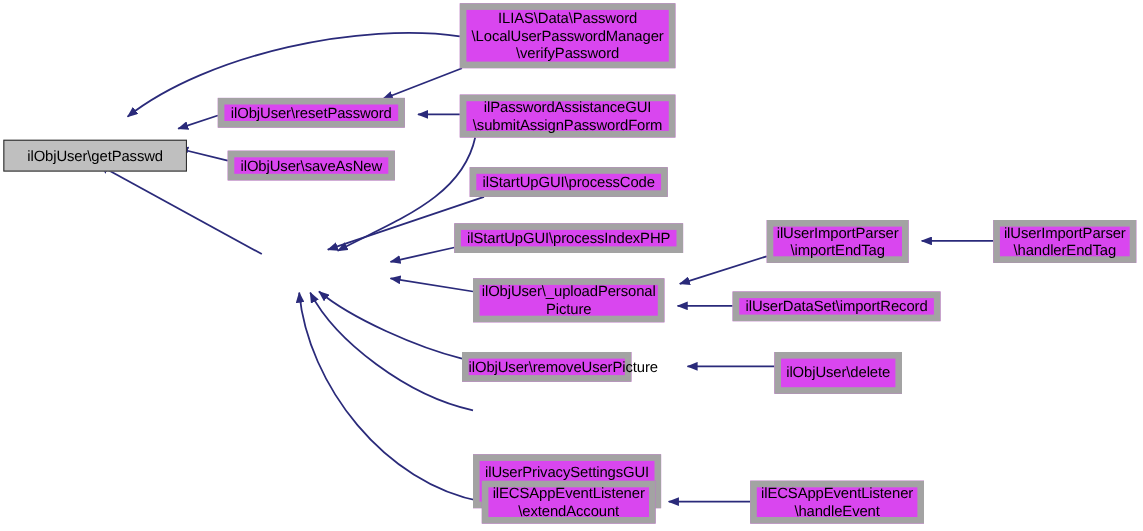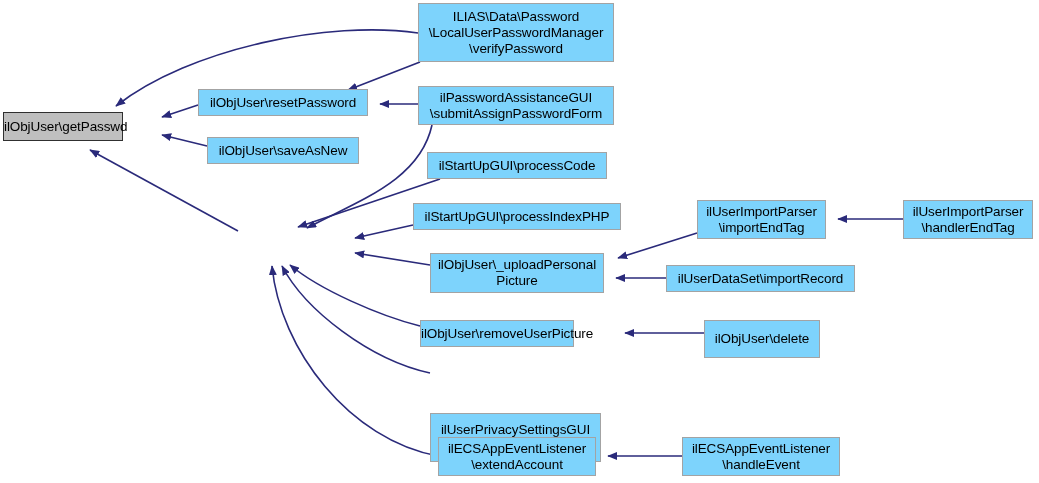--- a/index.html
+++ b/index.html
@@ -19,22 +19,22 @@
     position: absolute;
     left: 0;
     top: 0;
     width: 1039px;
     height: 483px;
     pointer-events: none;
   }
   .node {
     position: absolute;
     box-sizing: border-box;
-    border: 1px solid #a3a3a3;
-    background: #7dd3fc;
+    border: 6px solid #a3a3a3;
+    background: #d946ef;
     color: #000000;
     font-size: 13.5px;
     line-height: 16px;
     display: flex;
     align-items: center;
     justify-content: center;
     text-align: center;
     white-space: pre-line;
     letter-spacing: -0.1px;
     z-index: 2;
@@ -91,21 +91,21 @@
 
     <path d="M903,219 L838,219" fill="none" stroke="#2a2a7a" stroke-width="1.6" marker-end="url(#ah)"></path>
 
     <path d="M666,278 L616,278" fill="none" stroke="#2a2a7a" stroke-width="1.6" marker-end="url(#ah)"></path>
 
     <path d="M704,333 L625,333" fill="none" stroke="#2a2a7a" stroke-width="1.6" marker-end="url(#ah)"></path>
 
     <path d="M682,456 L608,456" fill="none" stroke="#2a2a7a" stroke-width="1.6" marker-end="url(#ah)"></path>
   </svg>
 
-  <div class="node highlight" style="left: 3px; top: 112px; width: 120px; height: 29px;">
+  <div class="node highlight" style="left: 3px; top: 127px; width: 167px; height: 29px;">
     <span class="node-label">ilObjUser\getPasswd</span>
   </div>
 
   <div class="node" style="left: 198px; top: 89px; width: 170px; height: 27px;">
     <span class="node-label">ilObjUser\resetPassword</span>
   </div>
 
   <div class="node" style="left: 207px; top: 137px; width: 152px; height: 27px;">
     <span class="node-label">ilObjUser\saveAsNew</span>
   </div>

